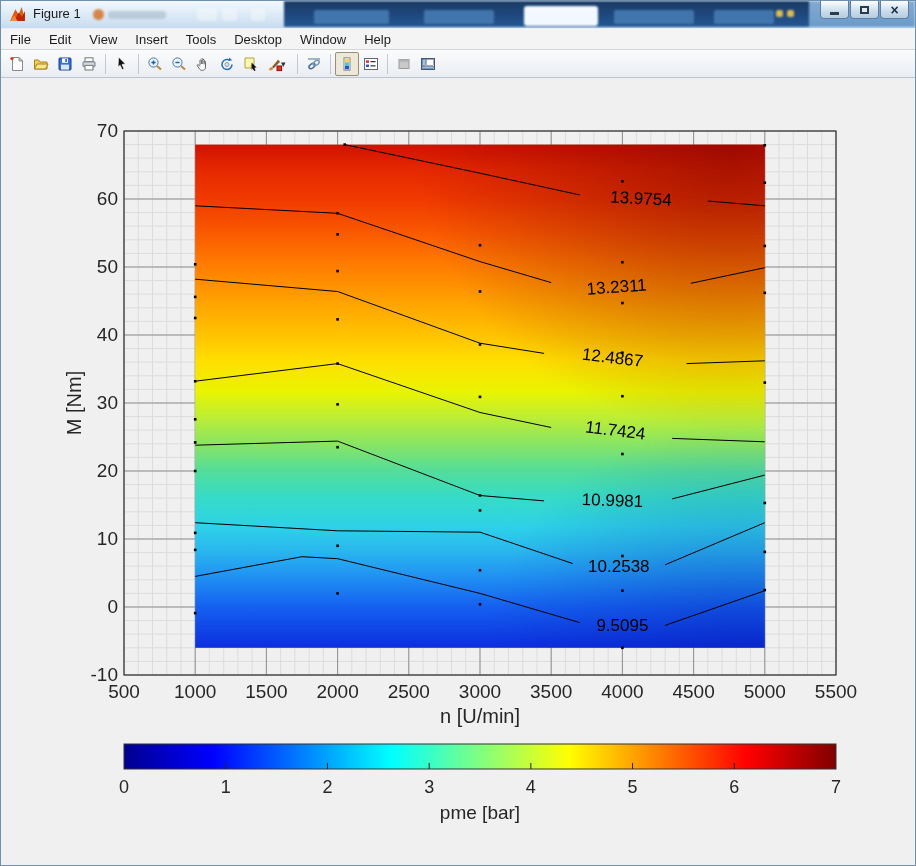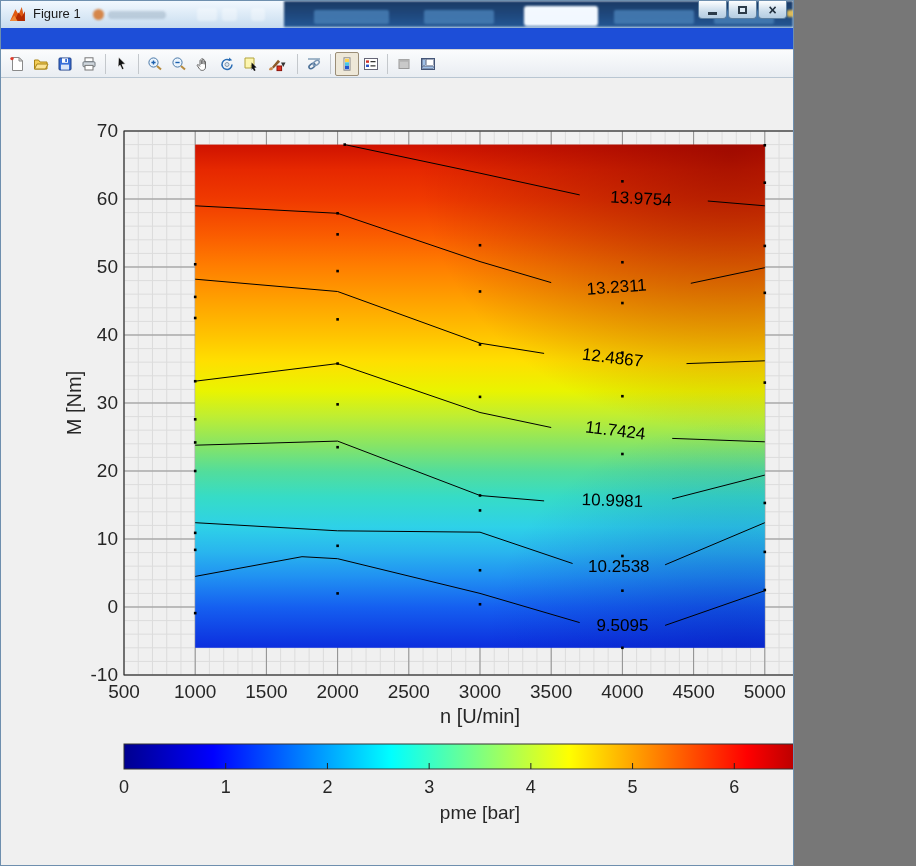--- a/index.html
+++ b/index.html
@@ -1,17 +1,17 @@
 <!DOCTYPE html>
 <html><head>
 <meta charset="utf-8">
 <style>
   html,body{margin:0;padding:0;background:#777;}
   *{box-sizing:border-box;}
-  .window{position:relative;width:794px;height:866px;background:#1d4ed8;
+  .window{position:relative;width:916px;height:866px;background:#0c4a6e;
     font-family:"Liberation Sans",sans-serif;border:1px solid #6e8fae;overflow:hidden;}
   
   .titlebar{position:absolute;left:0;top:0;width:100%;height:27px;
     background:linear-gradient(to bottom,#f2f8fe,#d4e5f4 70%,#c6dbef);}
   .ghosts{position:absolute;inset:0;filter:blur(1px);}
   .ghost-doc-icon{position:absolute;left:92px;top:8px;width:11px;height:11px;border-radius:50%;
     background:#d4742c;opacity:.85;}
   .ghost-doc-text{position:absolute;left:107px;top:10px;width:58px;height:8px;border-radius:4px;
     background:#9fb2c4;opacity:.55;}
   .ghost-blob{position:absolute;top:7px;height:13px;background:#fff;opacity:.35;border-radius:3px;}
@@ -82,20 +82,30 @@
         </div>
       <div class="winbtn">
           <div class="glyph-max"></div>
         </div>
       <div class="winbtn">
           <span class="glyph-close">×</span>
         </div>
     </div>
   </div>
 
+  <div class="menubar">
+    <span class="menu-item">File</span>
+    <span class="menu-item">Edit</span>
+    <span class="menu-item">View</span>
+    <span class="menu-item">Insert</span>
+    <span class="menu-item">Tools</span>
+    <span class="menu-item">Desktop</span>
+    <span class="menu-item">Window</span>
+    <span class="menu-item">Help</span>
+  </div>
 
   <div class="toolbar">
     <div class="tbtn">
       <svg width="16" height="16" viewBox="0 0 16 16">
         <path d="M3.5 1.5h6.5l3.5 3.5v9.5H3.5z" fill="#fff" stroke="#8a8a8a"></path>
         <path d="M10 1.5l3.5 3.5H10z" fill="#e4e4e4" stroke="#8a8a8a"></path>
         <circle cx="3" cy="2.6" r="1.7" fill="#e23a2a"></circle>
       </svg>
     </div>
     <div class="tbtn">

